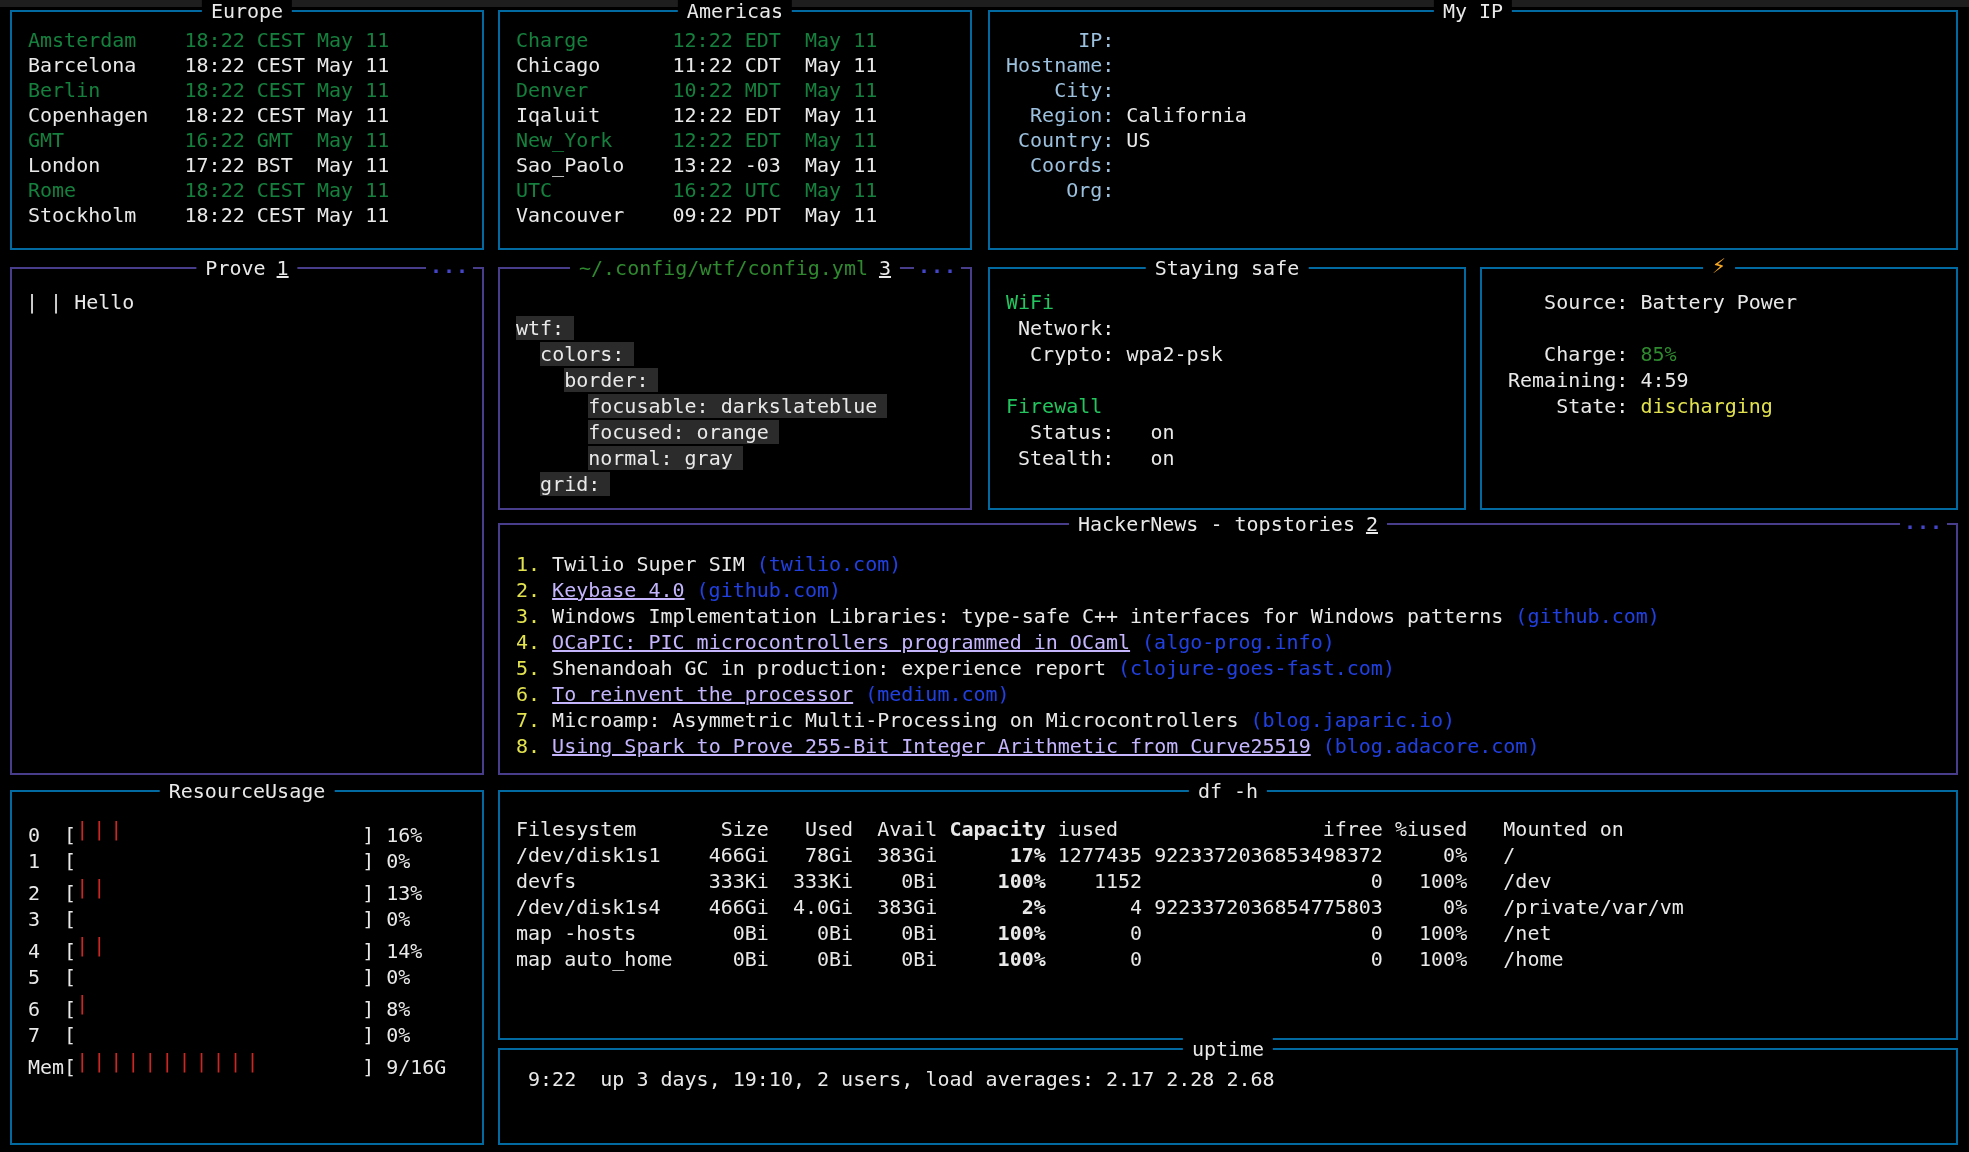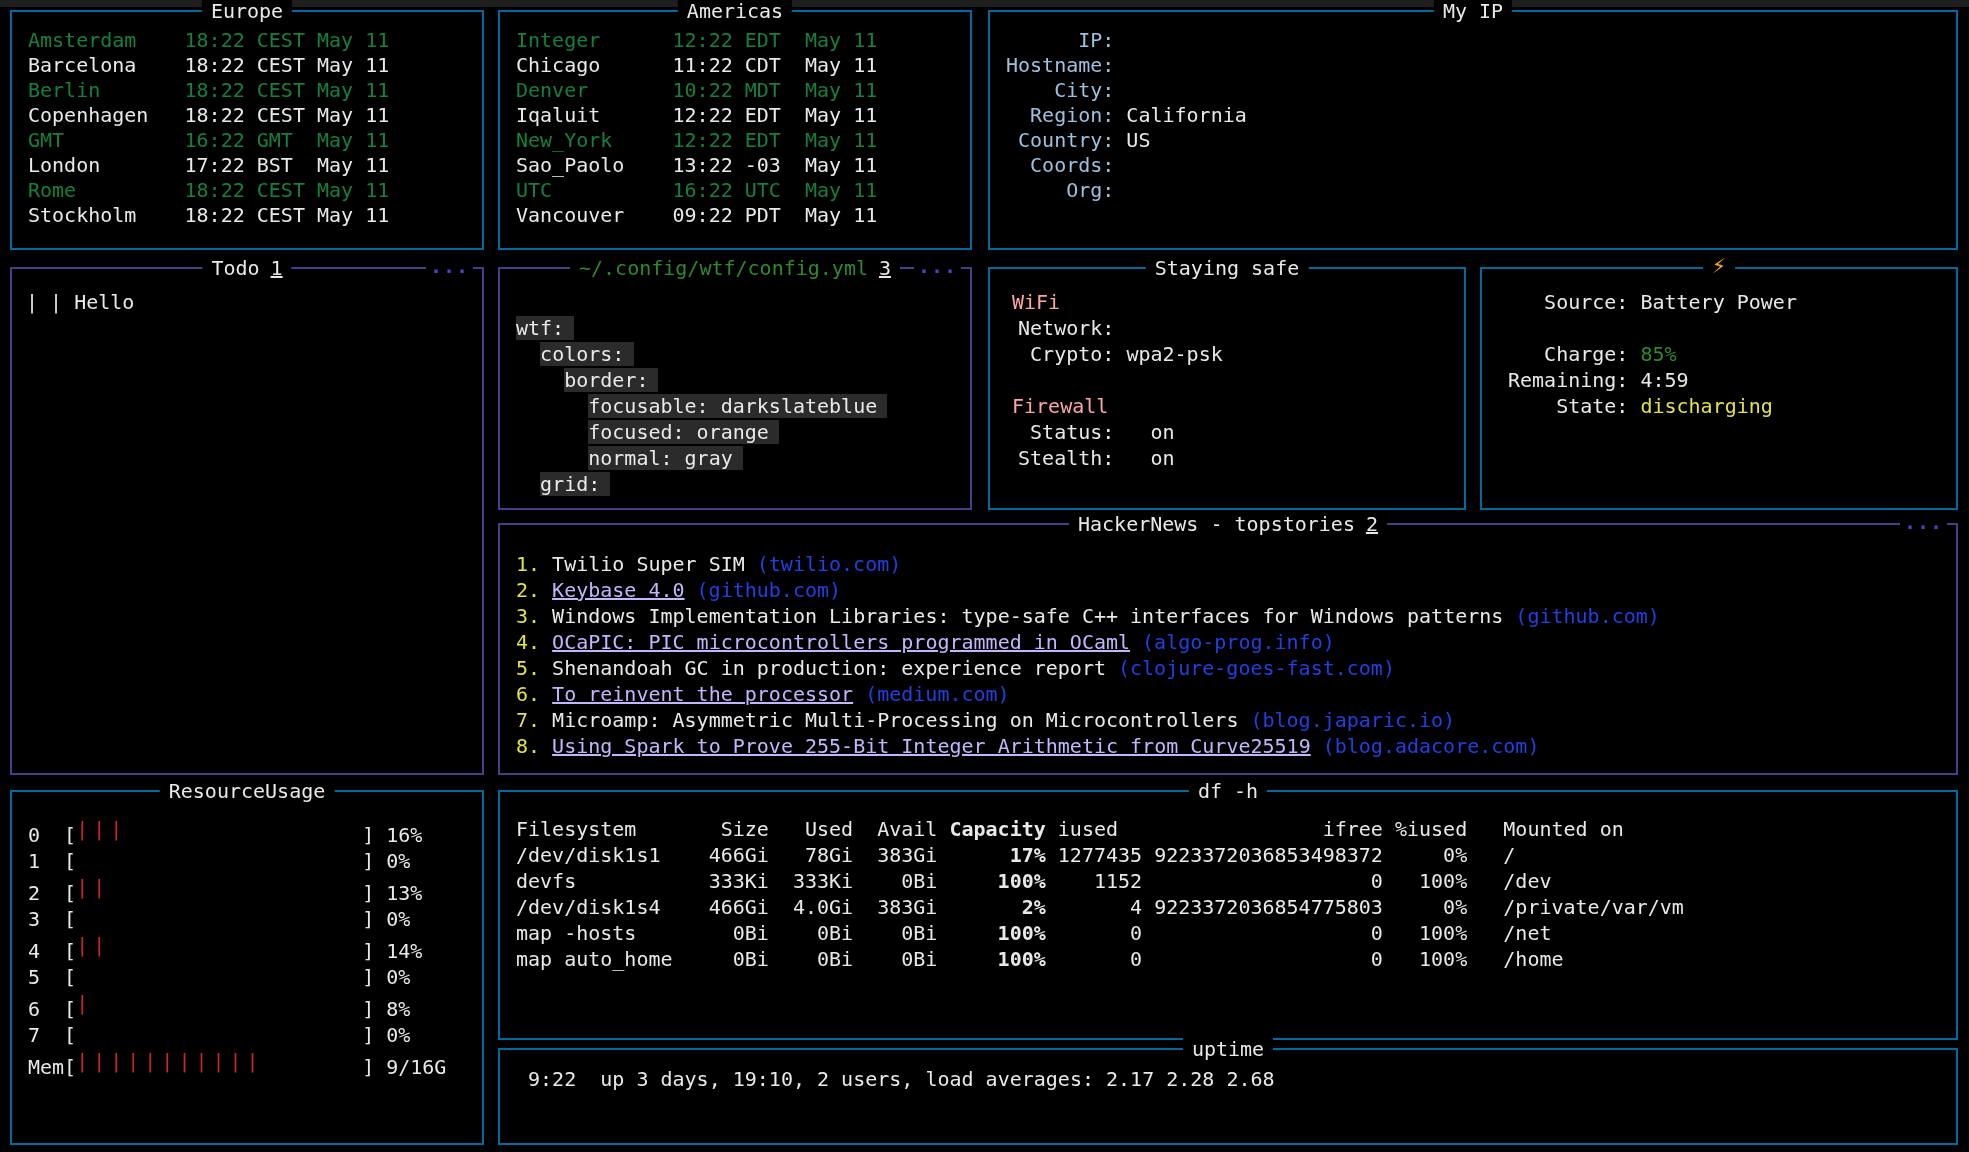--- a/index.html
+++ b/index.html
@@ -36,21 +36,21 @@
   .todo-item { line-height:26px; white-space:pre; }
 
   
   .cfg-body { padding:46px 0 0 16px; }
   .cfg-line { line-height:26px; white-space:pre; }
   .cfg-line .hl { background:#2b2b2b; padding-right:10px; white-space:pre; }
 
   
   .safe-body { padding:20px 0 0 16px; }
   .safe-line { line-height:26px; white-space:pre; min-height:26px; }
-  .safe-line.red { color:#fca5a5;margin-left:6px; }
+  .safe-line.red { color:#22c55e; }
 
   
   .bat-body { padding:20px 0 0 26px; }
   .bat-row { line-height:26px; white-space:nowrap; min-height:26px; }
   .bat-label { display:inline-block; width:10ch; text-align:right; margin-right:12px; }
   .v-green { color:#2f8a2f; }
   .v-yellow { color:#e2e24e; }
 
   
   .hn-body { padding:26px 0 0 16px; }
@@ -98,21 +98,21 @@
     <div class="crow alt"><span class="cname">GMT</span><span class="ctime">16:22</span><span class="ctz">GMT</span><span class="cdate">May 11</span></div>
     <div class="crow"><span class="cname">London</span><span class="ctime">17:22</span><span class="ctz">BST</span><span class="cdate">May 11</span></div>
     <div class="crow alt"><span class="cname">Rome</span><span class="ctime">18:22</span><span class="ctz">CEST</span><span class="cdate">May 11</span></div>
     <div class="crow"><span class="cname">Stockholm</span><span class="ctime">18:22</span><span class="ctz">CEST</span><span class="cdate">May 11</span></div>
   </div>
 </div>
 
 <div class="panel" id="p-americas" style="left:498px;top:10px;width:474px;height:240px">
   <div class="title">Americas</div>
   <div class="clock-body">
-    <div class="crow alt"><span class="cname">Integer</span><span class="ctime">12:22</span><span class="ctz">EDT</span><span class="cdate">May 11</span></div>
+    <div class="crow alt"><span class="cname">Charge</span><span class="ctime">12:22</span><span class="ctz">EDT</span><span class="cdate">May 11</span></div>
     <div class="crow"><span class="cname">Chicago</span><span class="ctime">11:22</span><span class="ctz">CDT</span><span class="cdate">May 11</span></div>
     <div class="crow alt"><span class="cname">Denver</span><span class="ctime">10:22</span><span class="ctz">MDT</span><span class="cdate">May 11</span></div>
     <div class="crow"><span class="cname">Iqaluit</span><span class="ctime">12:22</span><span class="ctz">EDT</span><span class="cdate">May 11</span></div>
     <div class="crow alt"><span class="cname">New_York</span><span class="ctime">12:22</span><span class="ctz">EDT</span><span class="cdate">May 11</span></div>
     <div class="crow"><span class="cname">Sao_Paolo</span><span class="ctime">13:22</span><span class="ctz">-03</span><span class="cdate">May 11</span></div>
     <div class="crow alt"><span class="cname">UTC</span><span class="ctime">16:22</span><span class="ctz">UTC</span><span class="cdate">May 11</span></div>
     <div class="crow"><span class="cname">Vancouver</span><span class="ctime">09:22</span><span class="ctz">PDT</span><span class="cdate">May 11</span></div>
   </div>
 </div>
 
@@ -123,21 +123,21 @@
     <div class="iprow"><span class="ip-label">Hostname:</span><span></span></div>
     <div class="iprow"><span class="ip-label">City:</span><span></span></div>
     <div class="iprow"><span class="ip-label">Region:</span><span>California</span></div>
     <div class="iprow"><span class="ip-label">Country:</span><span>US</span></div>
     <div class="iprow"><span class="ip-label">Coords:</span><span></span></div>
     <div class="iprow"><span class="ip-label">Org:</span><span></span></div>
   </div>
 </div>
 
 <div class="panel focusable" id="p-todo" style="left:10px;top:267px;width:474px;height:508px">
-  <div class="title"><span>Todo</span><span class="shortcut">1</span></div>
+  <div class="title"><span>Prove</span><span class="shortcut">1</span></div>
   <div class="more">...</div>
   <div class="todo-body">
     <div class="todo-item">| | Hello</div>
   </div>
 </div>
 
 <div class="panel focusable" id="p-config" style="left:498px;top:267px;width:474px;height:243px">
   <div class="title green"><span>~/.config/wtf/config.yml</span><span class="shortcut" style="color:#e9e9e9">3</span></div>
   <div class="more">...</div>
   <div class="cfg-body">

